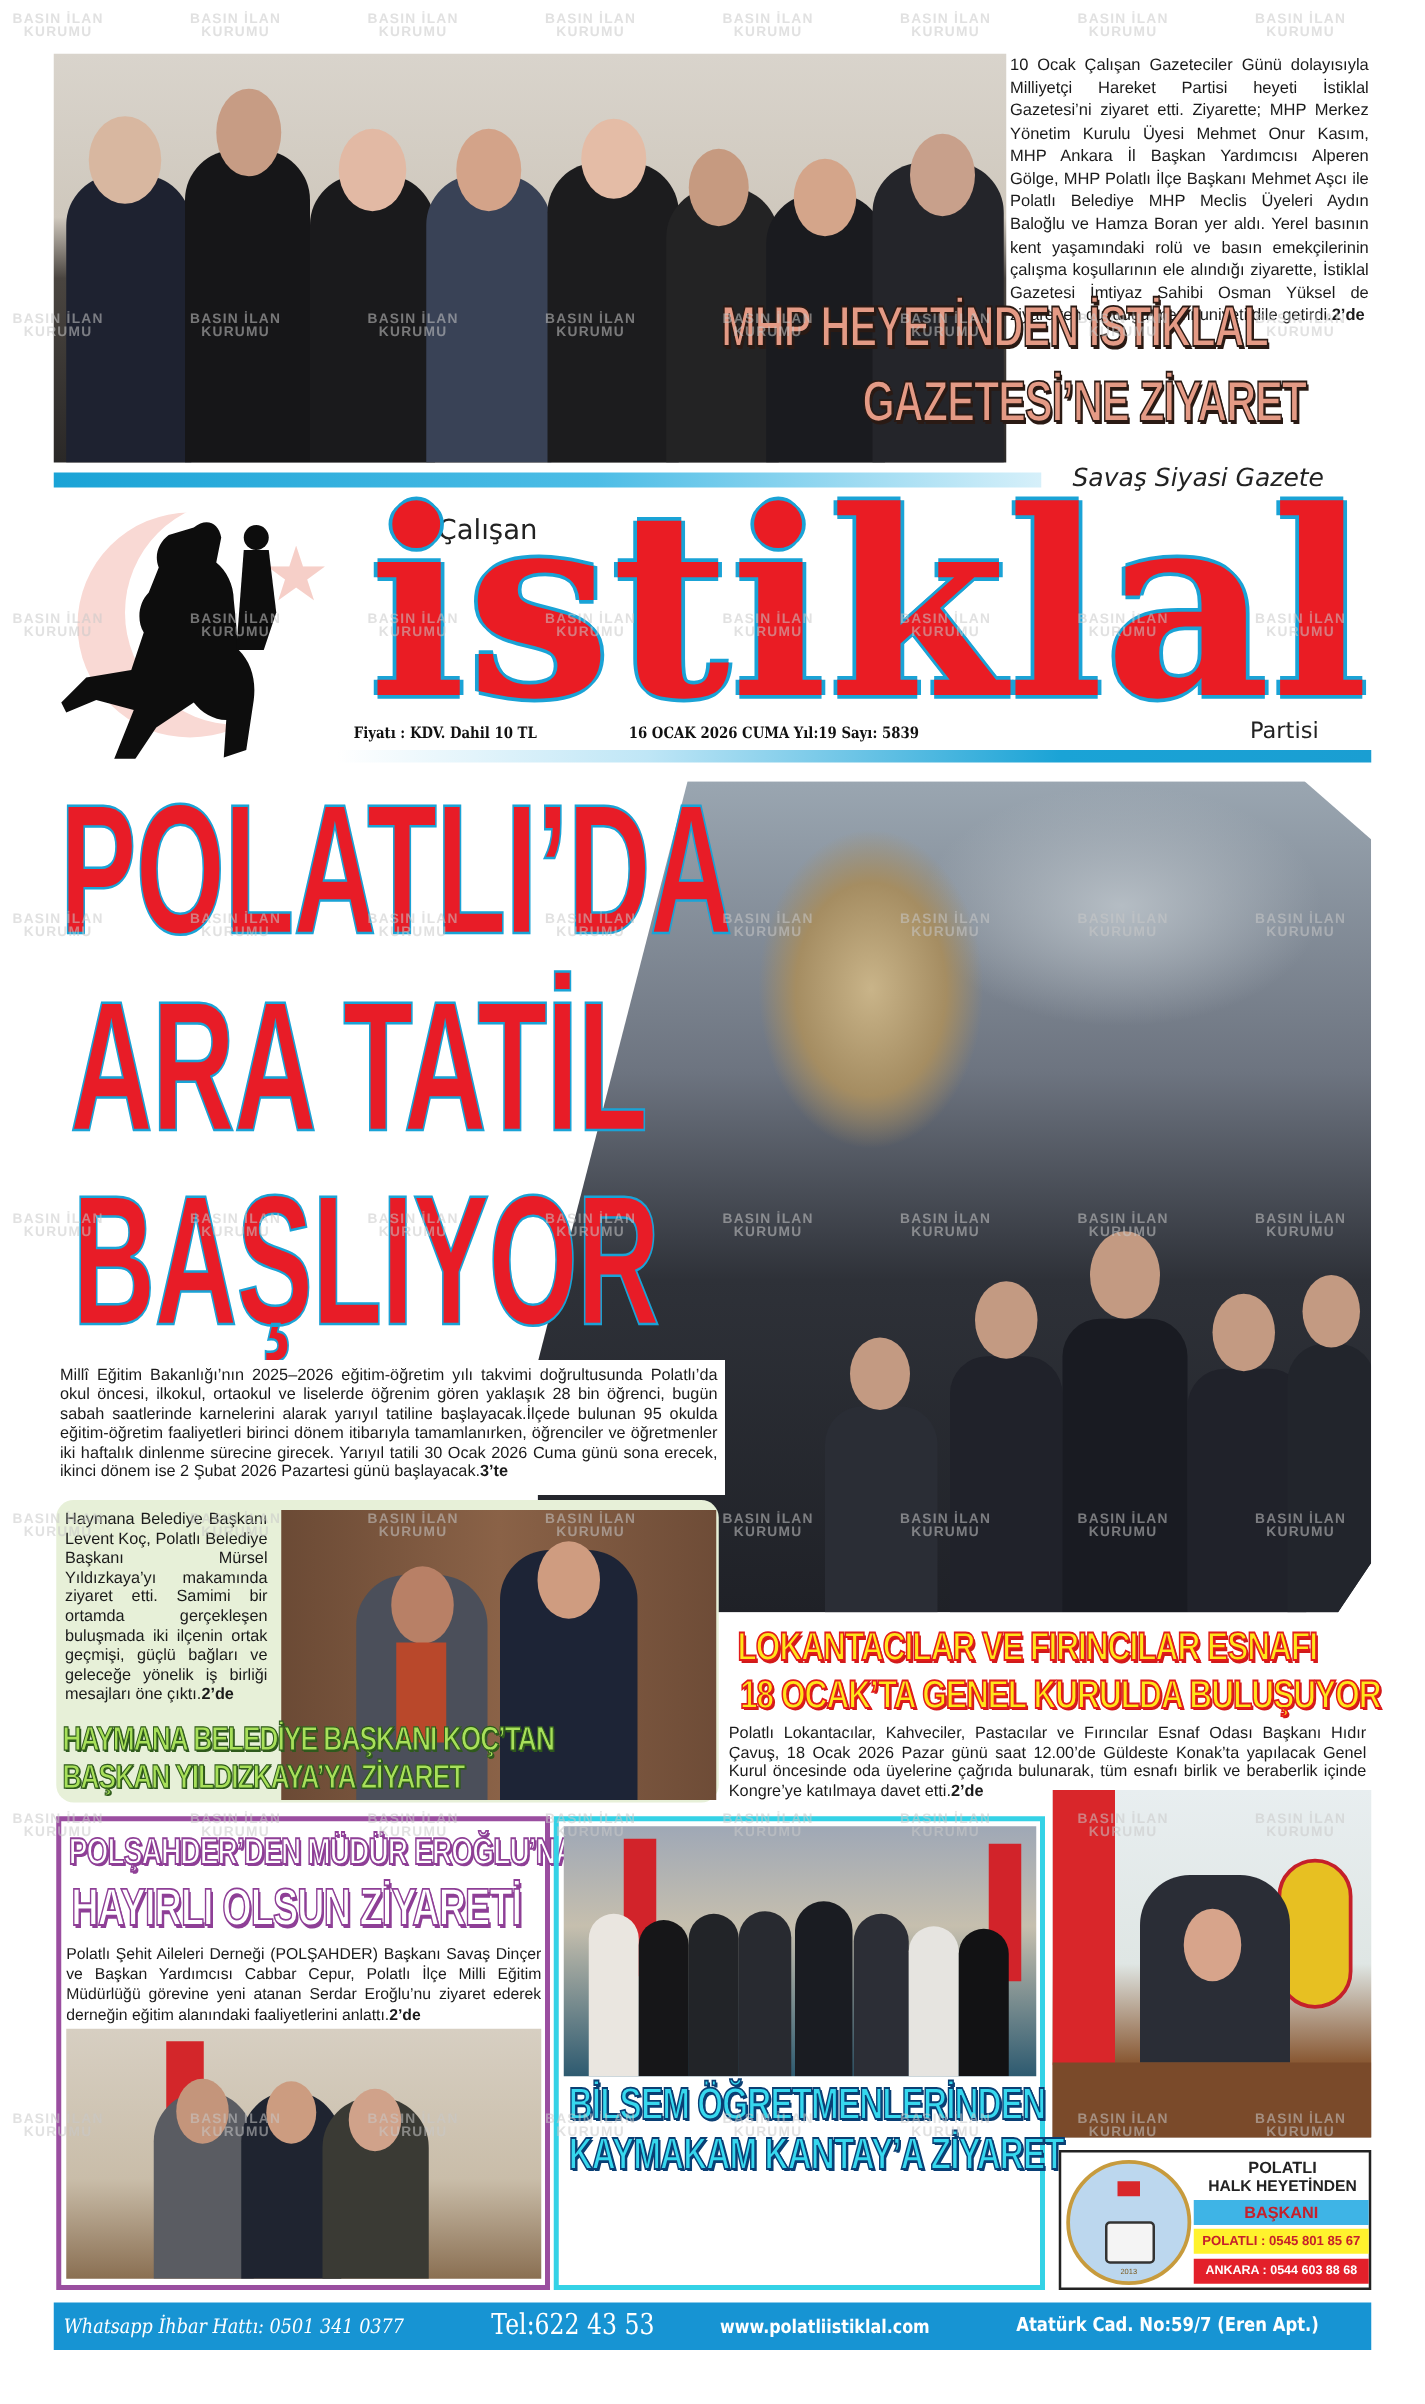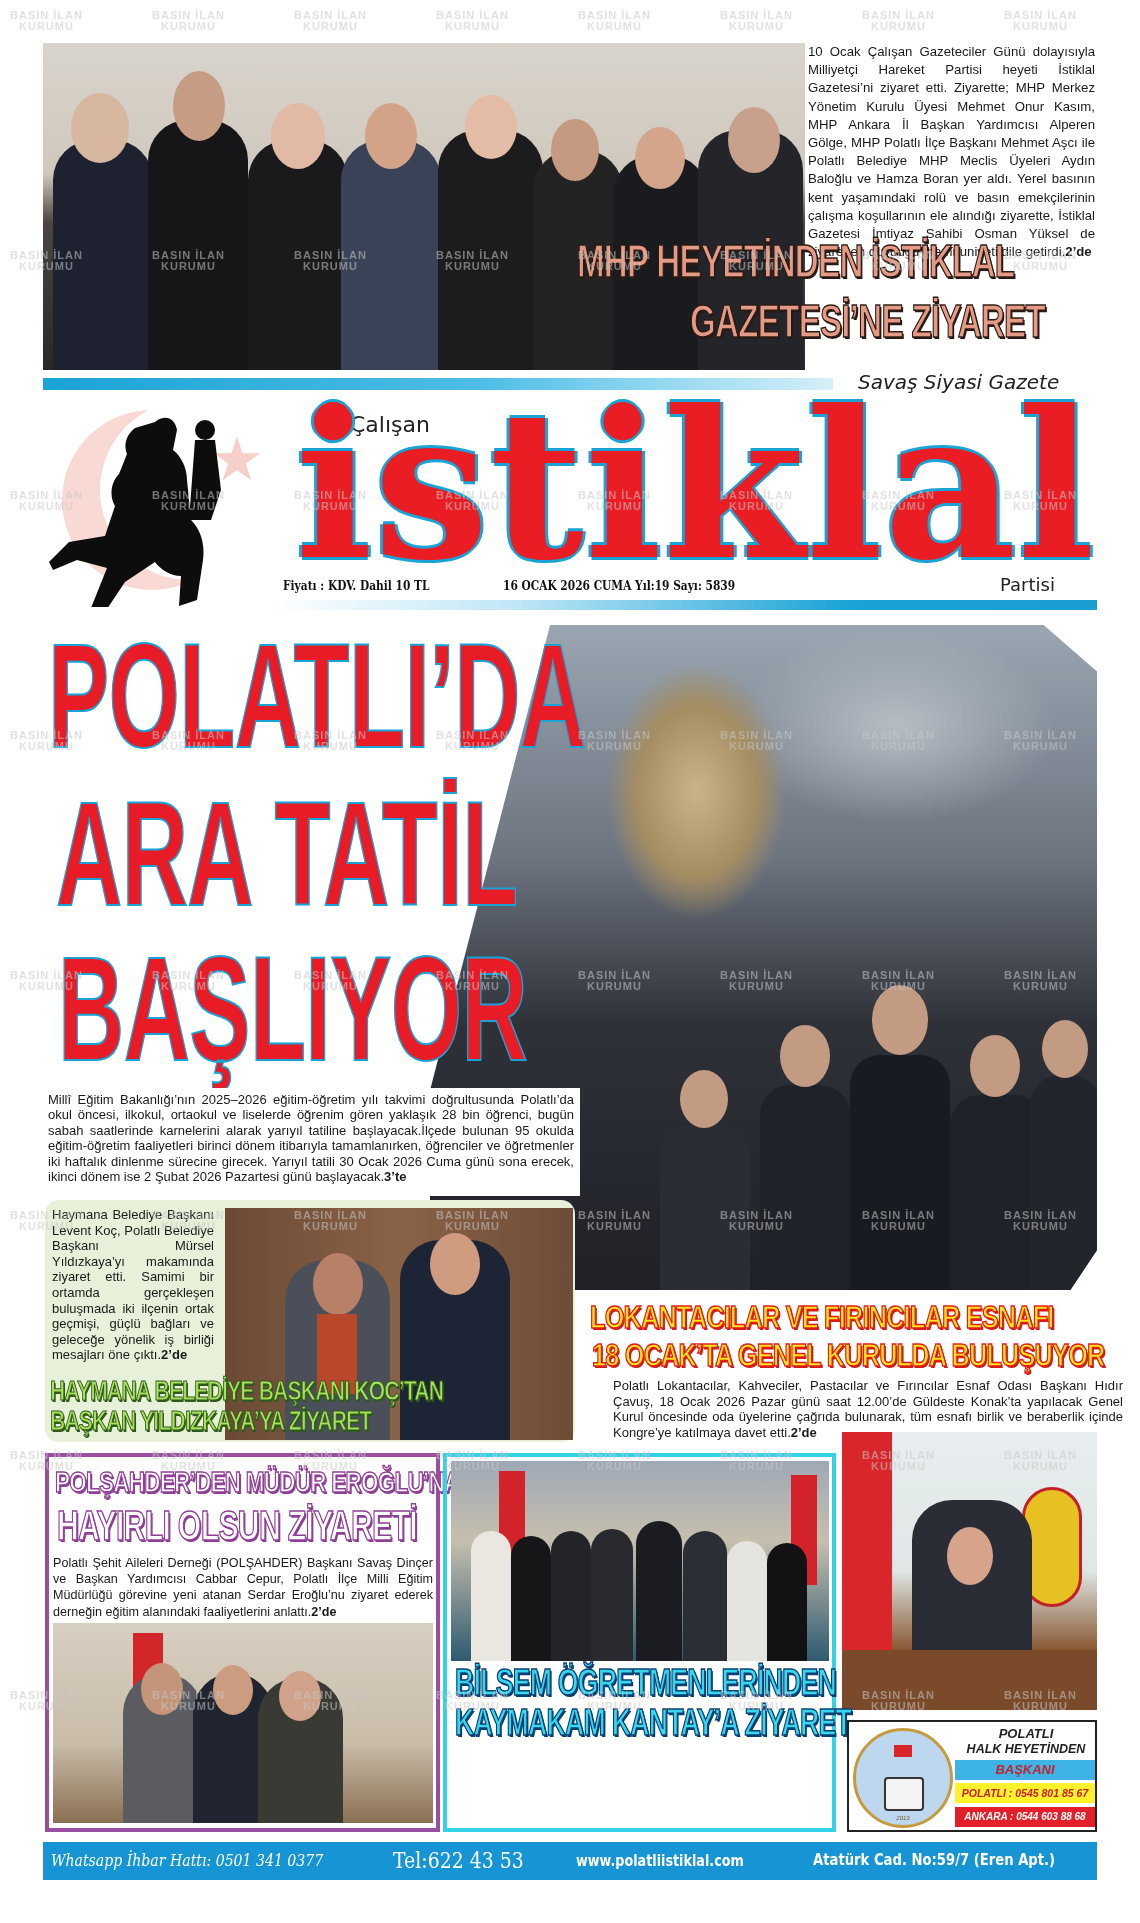--- a/index.html
+++ b/index.html
@@ -46,21 +46,21 @@
   
   .yellow-headline { color: #ffe51a; -webkit-text-stroke: 1.5px #e21b1b; text-shadow: 2px 2px 0 #d11a1a; font-family: "Liberation Sans", sans-serif; font-weight: 700; }
 
   
   #purple-box { left: 45px; top: 1453px; width: 395px; height: 379px; border: 4px solid #9a4ea0; }
   .purple-headline { color: #ffffff; -webkit-text-stroke: 1.5px #8e3f96; text-shadow: 2px 2px 0 #8e3f96; font-family: "Liberation Sans", sans-serif; font-weight: 700; }
   #cyan-box { left: 443px; top: 1453px; width: 393px; height: 379px; border: 4px solid #34d2e6; }
   .cyan-headline { color: #36d8ee; -webkit-text-stroke: 1.5px #0a3f74; text-shadow: 2px 2px 0 #0a3f74; font-family: "Liberation Sans", sans-serif; font-weight: 700; }
 
   
-  #bus-ad { left: 847px; top: 1720px; width: 250px; height: 112px; border: 2px solid #222; background: #fff; font-style: italic; }
+  #bus-ad { left: 847px; top: 1720px; width: 250px; height: 112px; border: 2px solid #222; background: #fff; }
 
   
   #footer { left: 43px; top: 1842px; width: 1054px; height: 38px; background: #1794d3; display: flex; align-items: center; color: #ffffff; }
   .footer-item { position: absolute; white-space: nowrap; }
 </style>
 </head>
 <body>
 
 <div id="top-photo" class="abs photo">
 
@@ -152,21 +152,21 @@
     <div class="abs" style="left:92px;top:106px;width:40px;height:80px;background:#b9482b;"></div>
     <div class="person" style="left:175px;width:110px;height:200px;background:#1d2436;"></div>
       <div class="head" style="left:205px;top:25px;width:50px;height:62px;background:#cf9c80;"></div>
   </div>
   <div class="abs green-headline cond" style="left:5px;top:178px;font-size:27px;line-height:27px;transform:scaleX(0.78);">HAYMANA BELEDİYE BAŞKANI KOÇ’TAN</div>
   <div class="abs green-headline cond" style="left:5px;top:208px;font-size:27px;line-height:27px;transform:scaleX(0.78);">BAŞKAN YILDIZKAYA’YA ZİYARET</div>
 </div>
 
 <div class="abs yellow-headline cond" style="left:590px;top:1301px;font-size:32px;line-height:32px;transform:scaleX(0.79);">LOKANTACILAR VE FIRINCILAR ESNAFI</div>
 <div class="abs yellow-headline cond" style="left:592px;top:1339px;font-size:32px;line-height:32px;transform:scaleX(0.79);">18 OCAK’TA GENEL KURULDA BULUŞUYOR</div>
-<div class="abs body-text" style="left:613px;top:1378px;width:510px;font-size:13px;line-height:15.6px;">
+<div class="abs body-text" style="left:583px;top:1378px;width:510px;font-size:13px;line-height:15.6px;">
   <span>Polatlı Lokantacılar, Kahveciler, Pastacılar ve Fırıncılar Esnaf Odası Başkanı Hıdır Çavuş, 18 Ocak 2026 Pazar günü saat 12.00’de Güldeste Konak’ta yapılacak Genel Kurul öncesinde oda üyelerine çağrıda bulunarak, tüm esnafı birlik ve beraberlik içinde Kongre’ye katılmaya davet etti.</span><b>2’de</b>
 </div>
 
 <div class="abs photo" style="left:842px;top:1432px;width:255px;height:278px;background:linear-gradient(180deg,#e8eef0 0%,#dfe6e4 50%,#8a5a35 78%,#6b3f22 100%);">
   <div class="abs" style="left:0;top:0;width:50px;height:220px;background:#d9262a;"></div>
   <div class="abs" style="left:180px;top:55px;width:60px;height:120px;border-radius:40px;background:#e7c022;border:3px solid #c5202a;"></div>
   <div class="person" style="left:70px;width:120px;height:150px;background:#2a2d36;bottom:60px;"></div>
   <div class="head" style="left:105px;top:95px;width:46px;height:58px;background:#d7a48b;"></div>
   <div class="abs" style="left:0;bottom:0;width:255px;height:60px;background:#7a4a2a;"></div>
 </div>

